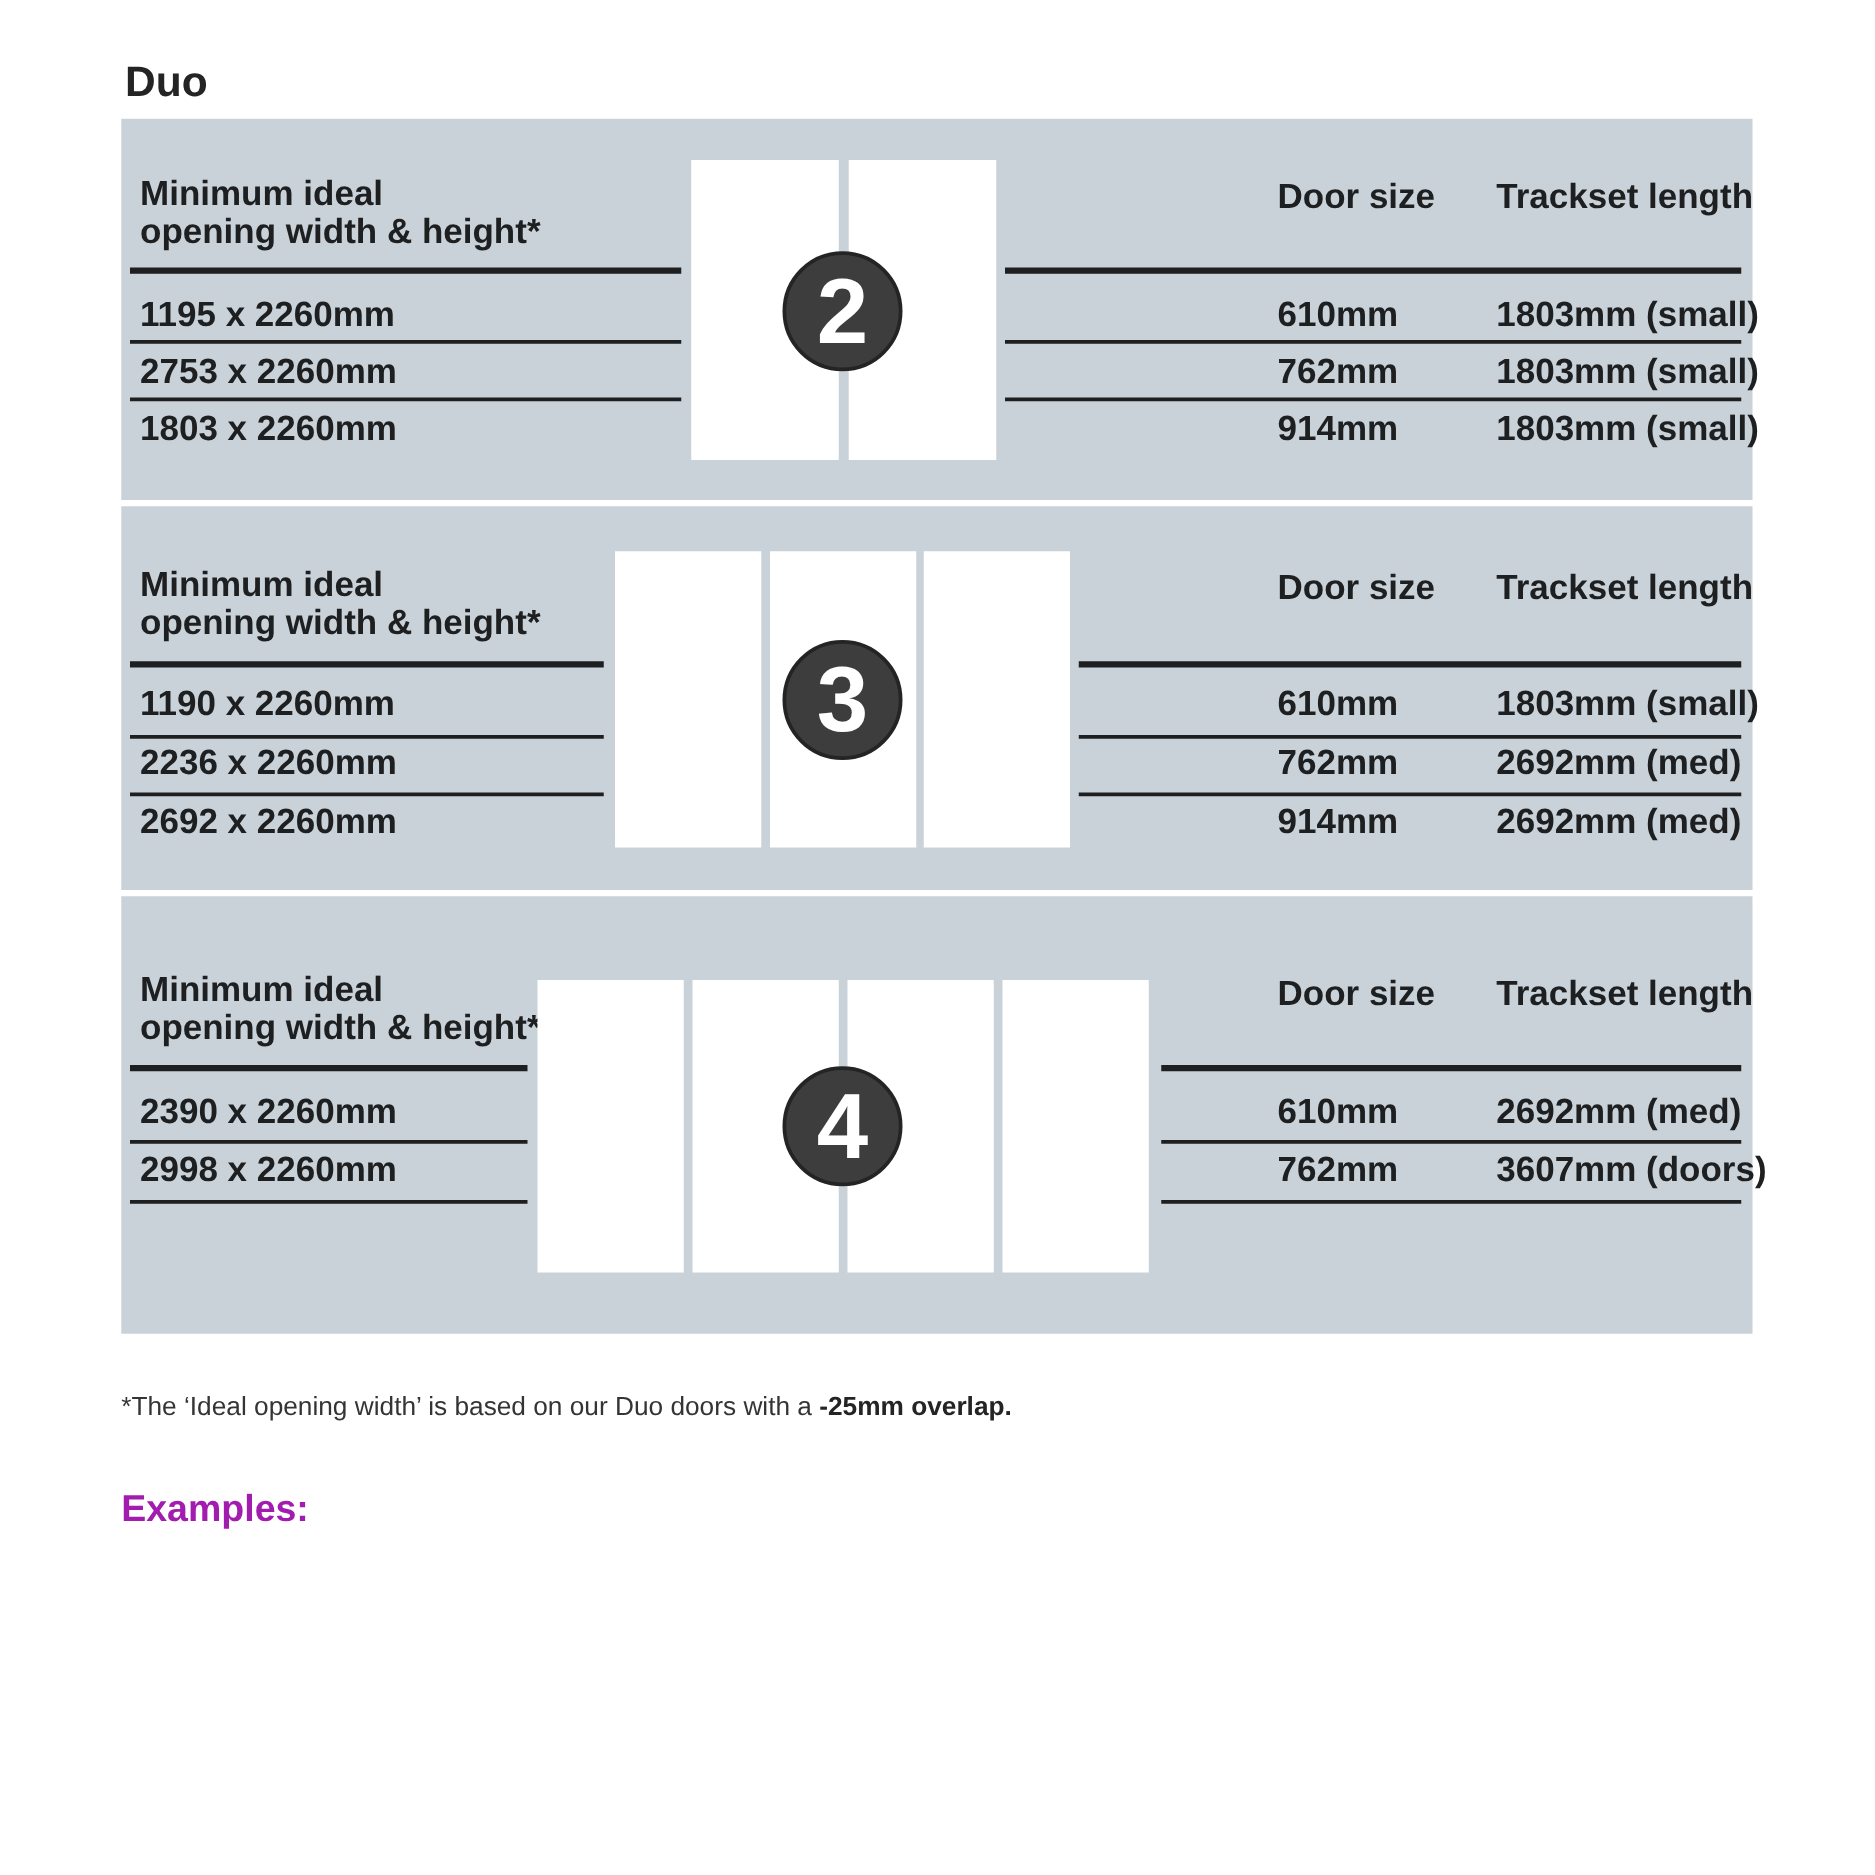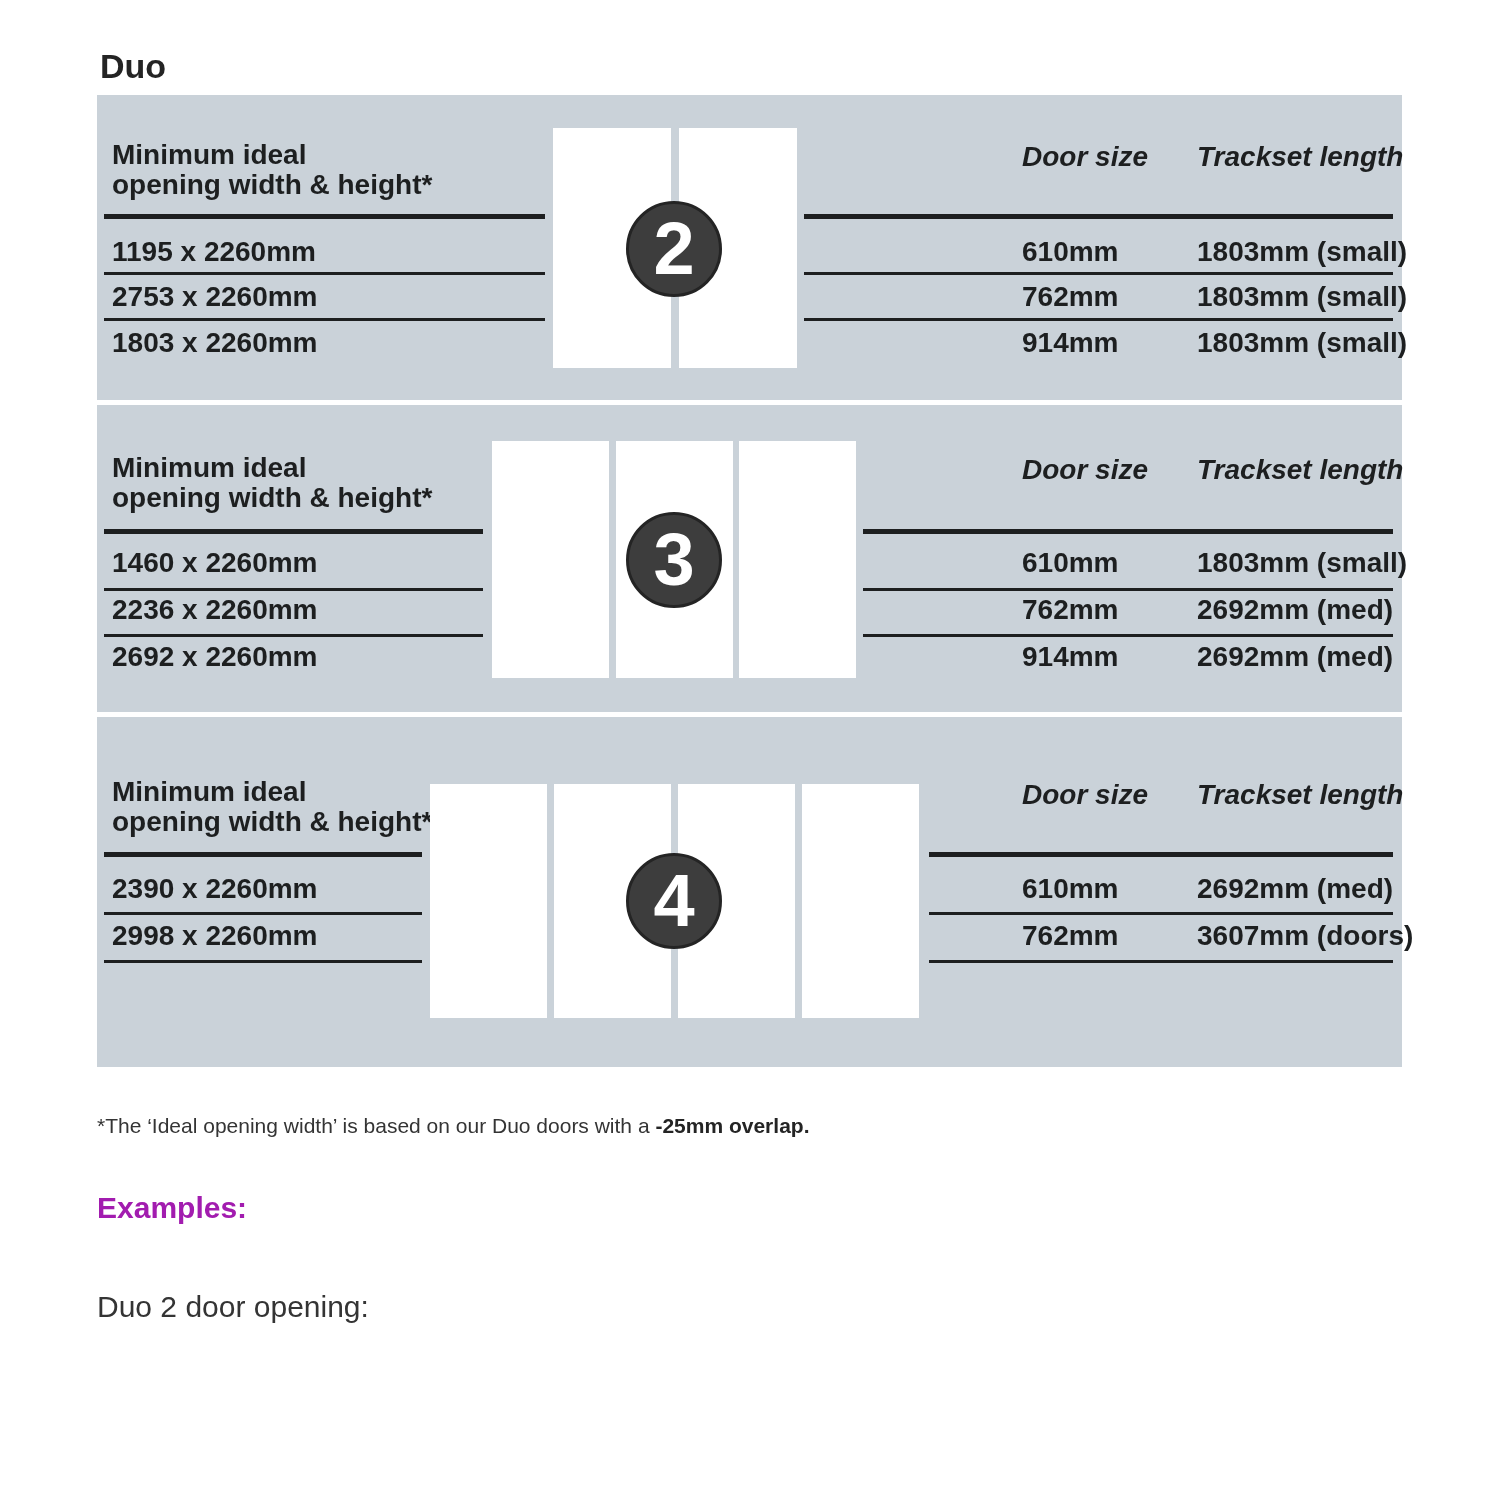--- a/index.html
+++ b/index.html
@@ -12,21 +12,21 @@
   .sec{position:absolute;left:97px;width:1305px;background:var(--panel-bg,#cad2d9);}
   .s1{top:95px;height:305px}
   .s2{top:405px;height:307px}
   .s3{top:717px;height:350px}
 
   .hdr{position:absolute;left:15px;font-size:28px;font-weight:bold;line-height:30px;color:var(--text,#1d1f20);white-space:nowrap;}
   .s1 .hdr{top:45px}
   .s2 .hdr{top:48px}
   .s3 .hdr{top:60px}
 
-  .rhdr{position:absolute;height:34px;line-height:34px;font-size:28px;font-weight:bold;color:var(--text,#1d1f20);white-space:nowrap;font-style:italic;}
+  .rhdr{position:absolute;height:34px;line-height:34px;font-size:28px;font-weight:bold;color:var(--text,#1d1f20);white-space:nowrap;}
   .s1 .rhdr{top:45px}
   .s2 .rhdr{top:48px}
   .s3 .rhdr{top:61px}
   .dscol{left:925px}
   .tkcol{left:1100px}
 
   .rule{position:absolute;background:var(--line,#1d1f20);}
   .thick{height:5px}
   .thin{height:3px}
   .lw{left:7px}
@@ -108,21 +108,21 @@
     <div class="rhdr dscol">Door size</div>
     <div class="rhdr tkcol">Trackset length</div>
 
     <div class="rule thick lw rule-h"></div>
     <div class="rule thick rw rule-h"></div>
     <div class="rule thin lw t1"></div>
     <div class="rule thin rw t1"></div>
     <div class="rule thin lw t2"></div>
     <div class="rule thin rw t2"></div>
 
-    <div class="cell opening r1">1460 x 2260mm</div>
+    <div class="cell opening r1">1190 x 2260mm</div>
     <div class="cell opening r2">2236 x 2260mm</div>
     <div class="cell opening r3">2692 x 2260mm</div>
     <div class="cell dsize r1">610mm</div>
     <div class="cell dsize r2">762mm</div>
     <div class="cell dsize r3">914mm</div>
     <div class="cell track r1">1803mm (small)</div>
     <div class="cell track r2">2692mm (med)</div>
     <div class="cell track r3">2692mm (med)</div>
 
     <div class="door p1"></div>
@@ -155,20 +155,19 @@
     <div class="door p3"></div>
     <div class="door p4"></div>
     <div class="badge">4</div>
   </section>
 
   <p class="bottom-text footnote"><span>*The ‘Ideal opening width’ is based on our Duo doors with a </span><span class="bold">-25mm overlap.</span></p>
 
   <p class="bottom-text examples-heading">Examples:</p>
 
   <div class="bottom-text example-lines">
-    <div>Duo 2 door opening:</div>
     
     
     
     
   </div>
 
 </div>
 
 </body></html>

